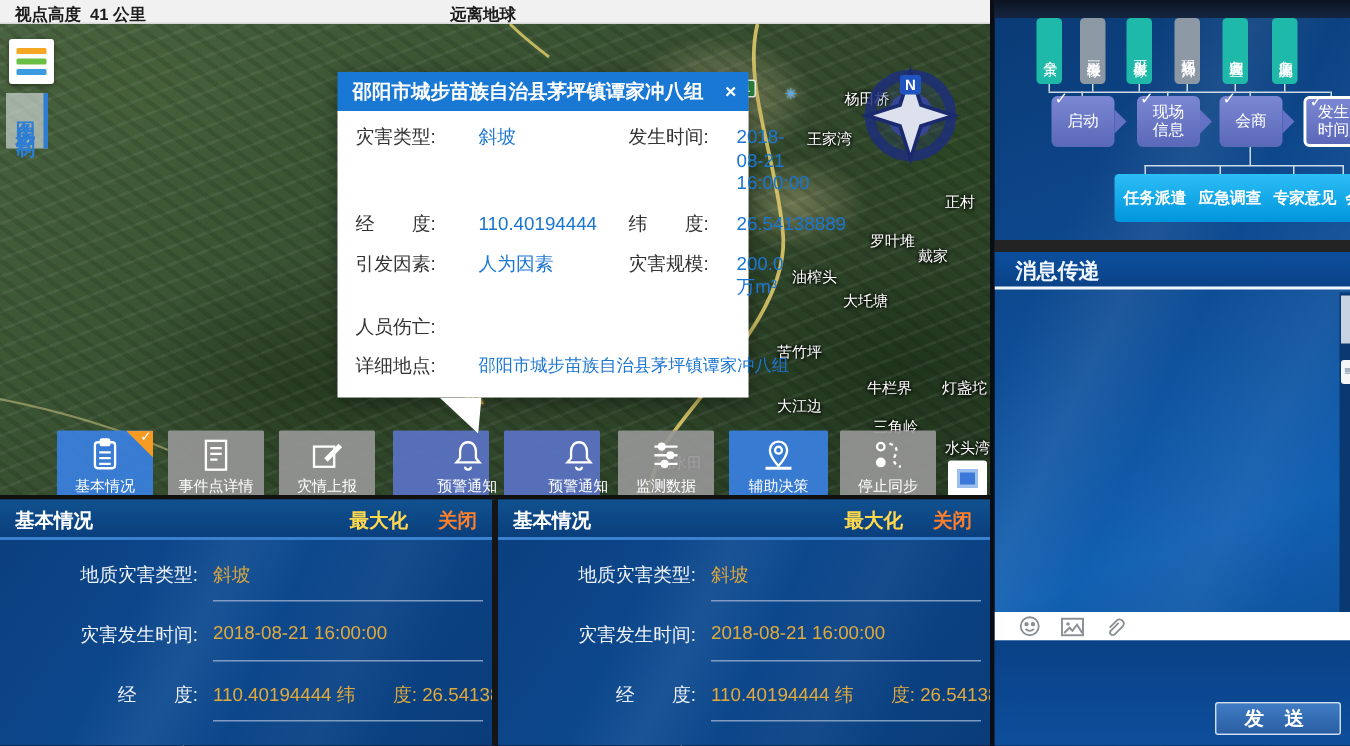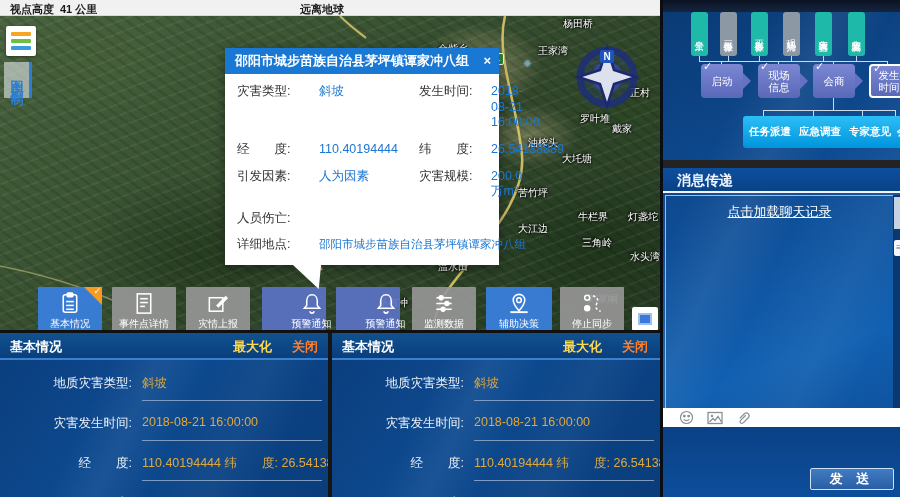--- a/index.html
+++ b/index.html
@@ -23,21 +23,21 @@
       radial-gradient(150px 100px at 600px 230px, rgba(30,52,26,.9), transparent 75%),
       radial-gradient(160px 110px at 200px 240px, rgba(36,58,30,.85), transparent 75%),
       radial-gradient(140px 90px at 360px 120px, rgba(84,110,66,.7), transparent 75%),
       radial-gradient(120px 90px at 640px 90px, rgba(44,70,36,.9), transparent 75%),
       linear-gradient(145deg,#4a6340 0%, #3c5634 30%, #33492c 55%, #2b4126 80%, #253a22 100%); }
   .map::after { content:""; position:absolute; inset:0;
     background:repeating-linear-gradient(37deg, rgba(0,0,0,.10) 0 3px, transparent 3px 9px),
                repeating-linear-gradient(-21deg, rgba(255,255,255,.05) 0 2px, transparent 2px 11px); }
   .map svg.roads { position:absolute; inset:0; z-index:1; }
   .map-label { position:absolute; z-index:2; color:#fff; font-size:10px; white-space:nowrap;
-    text-shadow:1px 1px 2px #000, -1px -1px 2px #000; }
+    text-shadow:1px 1px 2px #000, -1px -1px 2px #000;margin-top:42px; }
   .road-badge { position:absolute; z-index:2; background:#2f8c3e; border:1px solid #fff; color:#fff;
     font-size:8px; font-weight:bold; border-radius:2px; padding:0 3px; line-height:10px; }
   .poi { position:absolute; z-index:2; color:#49a8ff; font-size:10px; text-shadow:0 0 2px #fff; }
   .compass { position:absolute; z-index:3; }
   .marker { position:absolute; z-index:3; color:#f5a623; font-size:17px;
     text-shadow:0 0 2px #fff,1px 1px 2px #5a3200; }
 
   
   .hamburger { position:absolute; left:6px; top:26px; z-index:6; width:30px; height:30px;
     background:#fff; border-radius:2px; padding:6px 5px; display:flex; flex-direction:column;
@@ -446,23 +446,20 @@
         <span>专家意见</span>
       </div>
     <div class="waction" style="left:228px">
         <span>会商</span>
       </div>
 
     <div class="msg-dark"></div>
     <div class="msg-head">
       <span>消息传递</span>
     </div>
-    <div class="chat">
-      <span class="chat-link">点击加载聊天记录</span>
-    </div>
     <div class="chat-scroll">
       <div class="chat-thumb"></div>
     </div>
     <div class="chat-toggle">≡</div>
 
     <div class="chat-tools">
       <svg width="15" height="15" viewBox="0 0 16 16" fill="none" stroke="#8a9096" stroke-width="1.3">
         <circle cx="8" cy="8" r="6.4"></circle>
           <circle cx="5.7" cy="6.5" r="0.9" fill="#8a9096"></circle>
           <circle cx="10.3" cy="6.5" r="0.9" fill="#8a9096"></circle>

